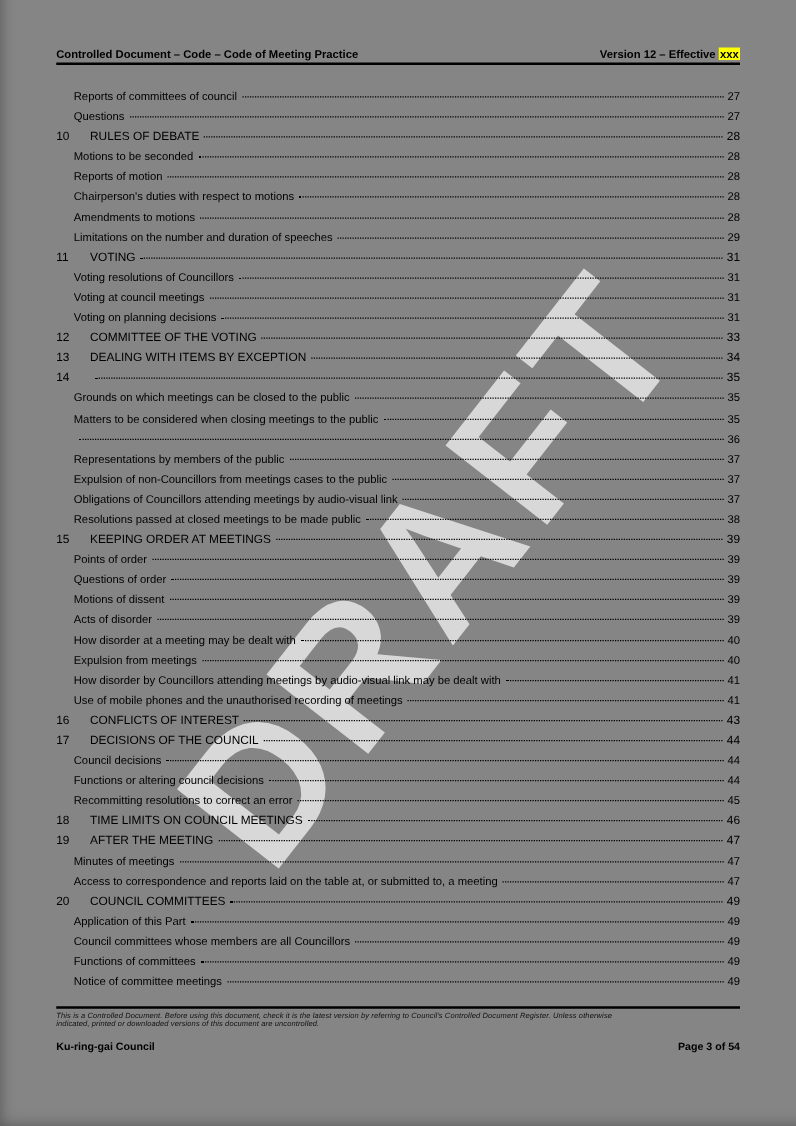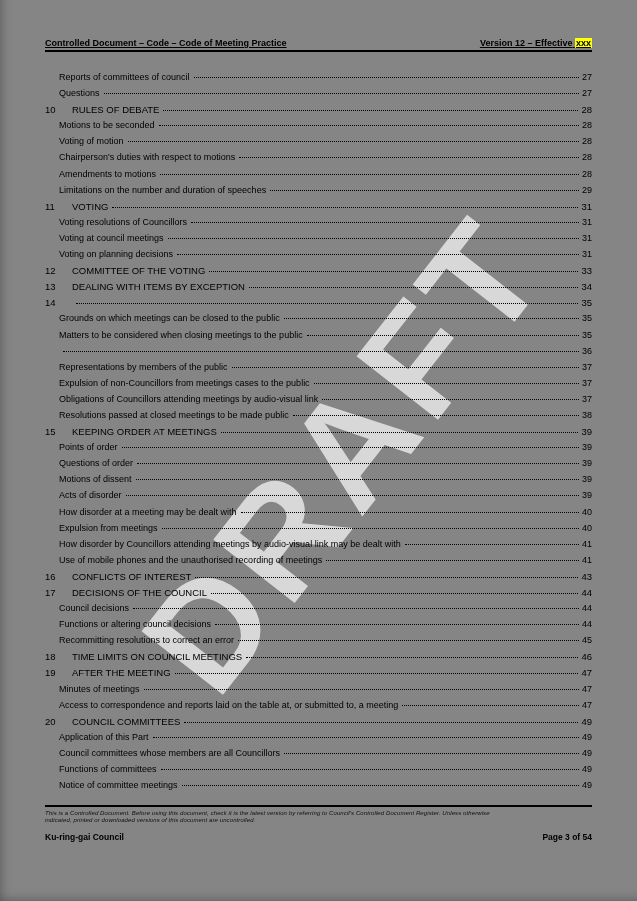--- a/index.html
+++ b/index.html
@@ -13,21 +13,20 @@
     overflow:hidden;
     box-shadow: inset 9px -9px 12px -9px rgba(0,0,0,0.35);
   }
   .content{position:relative;z-index:2;padding:38px 45px 0 45px;}
   
   .hdr{
     display:flex;justify-content:space-between;align-items:flex-end;
     font-size:9px;font-weight:bold;
     border-bottom:2.4px solid #000;
     padding-bottom:2px;
-    text-decoration:underline;
   }
   .hdr-right{white-space:nowrap;}
   .hl{
     background:var(--hl-bg,#ffff00);
     padding:0 1px;
     font-weight:bold;color:#000;
   }
   
   .toc{margin-top:20px;font-size:9px;}
   .row{display:flex;align-items:baseline;height:16.1px;}
@@ -93,21 +92,21 @@
           <span class="lbl">RULES OF DEBATE</span>
           <span class="leader"></span>
           <span class="pg">28</span>
         </div>
         <div class="row sub">
           <span class="lbl">Motions to be seconded</span>
           <span class="leader"></span>
           <span class="pg">28</span>
         </div>
         <div class="row sub">
-          <span class="lbl">Voting of motion</span>
+          <span class="lbl">Reports of motion</span>
           <span class="leader"></span>
           <span class="pg">28</span>
         </div>
         <div class="row sub">
           <span class="lbl">Chairperson's duties with respect to motions</span>
           <span class="leader"></span>
           <span class="pg">28</span>
         </div>
         <div class="row sub">
           <span class="lbl">Amendments to motions</span>

